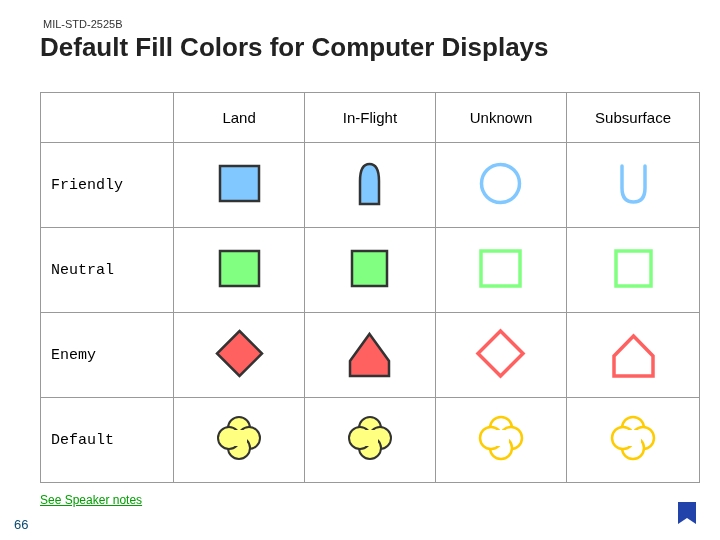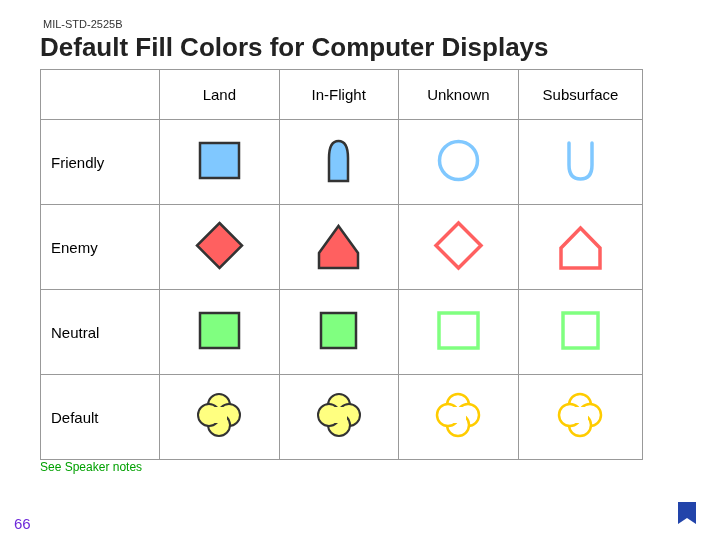--- a/index.html
+++ b/index.html
@@ -17,26 +17,26 @@
     .standard-label {
       font-size: 11px;
       color: #333;
       margin-bottom: 2px;
       padding-left: 13px;
     }
     .page-title {
       font-size: 26px;
       font-weight: bold;
       color: #222;
-      margin-bottom: 6px;
+      margin-bottom: 29px;
       padding-left: 10px;
     }
     table {
       border-collapse: collapse;
-      width: 603px;
+      width: 660px;
       margin-left: 10px;
     }
     th, td {
       border: 1px solid #999;
       width: 140px;
       height: 85px;
       text-align: center;
       vertical-align: middle;
       padding: 4px;
     }
@@ -44,32 +44,35 @@
       font-size: 15px;
       font-weight: normal;
       background: #fff;
       height: 50px;
     }
     td.row-label {
       text-align: left;
       padding-left: 10px;
       font-size: 15px;
       width: 100px;
+      font-family: Liberation Mono, monospace;
     }
     .speaker-notes {
+      margin-top: 10px;
       margin-left: 10px;
       font-size: 12px;
       color: #00a000;
+      text-decoration: underline;
     }
     .page-number {
       position: absolute;
       bottom: 8px;
       left: 14px;
-      font-size: 15px;
-      color: #6d28d9;
+      font-size: 13px;
+      color: #0c4a6e;
     }
     
     .bottom-right-icon {
       position: absolute;
       bottom: 8px;
       right: 18px;
     }
   </style>
 </head>
 <body>
@@ -112,20 +115,48 @@
         </td>
         <td>
           
           <svg width="55" height="55" viewBox="0 0 55 55">
             <path d="M16,10 L16,32 Q16,46 27.5,46 Q39,46 39,32 L39,10" fill="none" stroke="#80c8ff" stroke-width="3.5" stroke-linecap="round"></path>
           </svg>
         </td>
       </tr>
 
       <tr>
+        <td class="row-label">Neutral</td>
+        <td>
+          
+          <svg width="55" height="45" viewBox="0 0 55 45">
+            <rect x="8" y="5" width="39" height="35" fill="#80ff80" stroke="#333" stroke-width="2.5"></rect>
+          </svg>
+        </td>
+        <td>
+          
+          <svg width="55" height="45" viewBox="0 0 55 45">
+            <rect x="10" y="5" width="35" height="35" fill="#80ff80" stroke="#333" stroke-width="2.5"></rect>
+          </svg>
+        </td>
+        <td>
+          
+          <svg width="55" height="45" viewBox="0 0 55 45">
+            <rect x="8" y="5" width="39" height="35" fill="#fff" stroke="#80ff80" stroke-width="3.5"></rect>
+          </svg>
+        </td>
+        <td>
+          
+          <svg width="55" height="45" viewBox="0 0 55 45">
+            <rect x="10" y="5" width="35" height="35" fill="#fff" stroke="#80ff80" stroke-width="3.5"></rect>
+          </svg>
+        </td>
+      </tr>
+
+      <tr>
         <td class="row-label">Enemy</td>
         <td>
           
           <svg width="55" height="55" viewBox="0 0 55 55">
             <polygon points="27.5,5 50,27.5 27.5,50 5,27.5" fill="#ff6060" stroke="#333" stroke-width="2.5"></polygon>
           </svg>
         </td>
         <td>
           
           <svg width="55" height="55" viewBox="0 0 55 55">
@@ -135,48 +166,20 @@
         <td>
           
           <svg width="55" height="55" viewBox="0 0 55 55">
             <polygon points="27.5,5 50,27.5 27.5,50 5,27.5" fill="#fff" stroke="#ff6060" stroke-width="3.5"></polygon>
           </svg>
         </td>
         <td>
           
           <svg width="55" height="55" viewBox="0 0 55 55">
             <polygon points="27.5,10 47,30 47,50 8,50 8,30" fill="#fff" stroke="#ff6060" stroke-width="3.5"></polygon>
-          </svg>
-        </td>
-      </tr>
-
-      <tr>
-        <td class="row-label">Neutral</td>
-        <td>
-          
-          <svg width="55" height="45" viewBox="0 0 55 45">
-            <rect x="8" y="5" width="39" height="35" fill="#80ff80" stroke="#333" stroke-width="2.5"></rect>
-          </svg>
-        </td>
-        <td>
-          
-          <svg width="55" height="45" viewBox="0 0 55 45">
-            <rect x="10" y="5" width="35" height="35" fill="#80ff80" stroke="#333" stroke-width="2.5"></rect>
-          </svg>
-        </td>
-        <td>
-          
-          <svg width="55" height="45" viewBox="0 0 55 45">
-            <rect x="8" y="5" width="39" height="35" fill="#fff" stroke="#80ff80" stroke-width="3.5"></rect>
-          </svg>
-        </td>
-        <td>
-          
-          <svg width="55" height="45" viewBox="0 0 55 45">
-            <rect x="10" y="5" width="35" height="35" fill="#fff" stroke="#80ff80" stroke-width="3.5"></rect>
           </svg>
         </td>
       </tr>
 
       <tr>
         <td class="row-label">Default</td>
         <td>
           
           <svg width="60" height="60" viewBox="0 0 60 60">
             <circle cx="30" cy="20" r="11" fill="#ffff80" stroke="#333" stroke-width="2"></circle>

